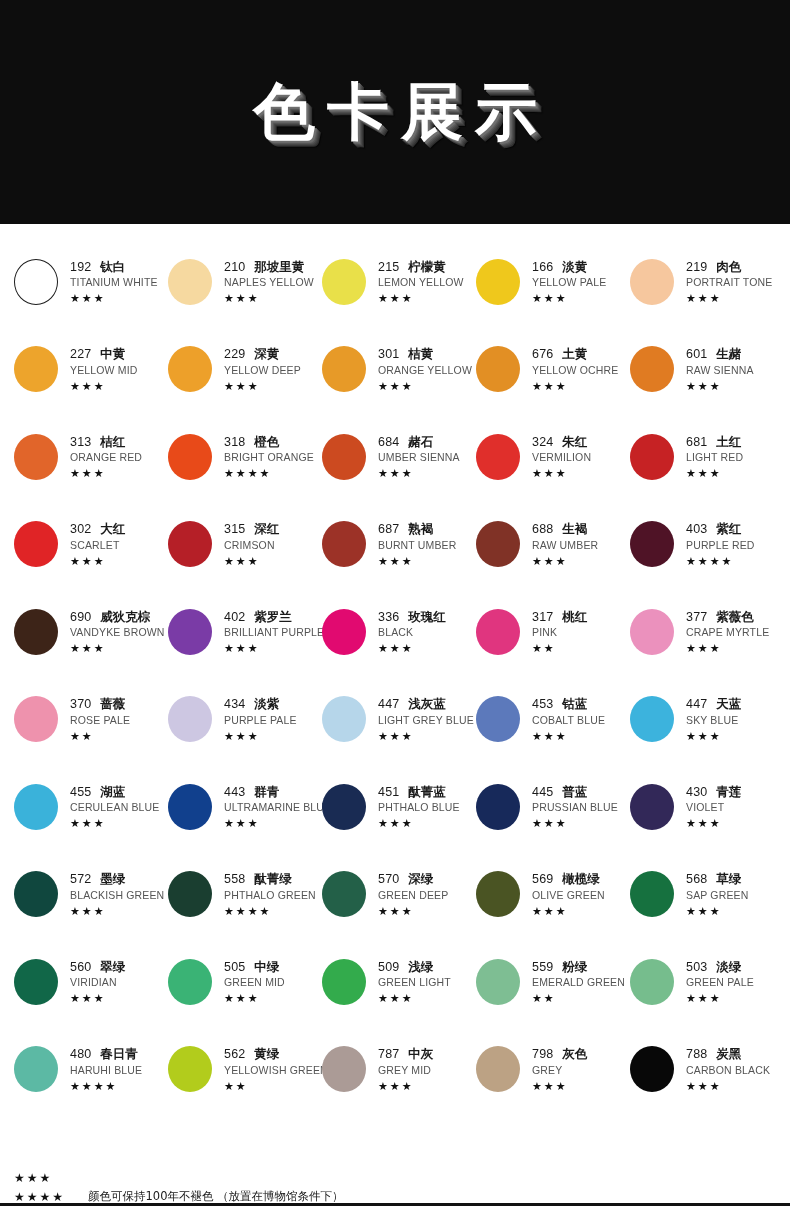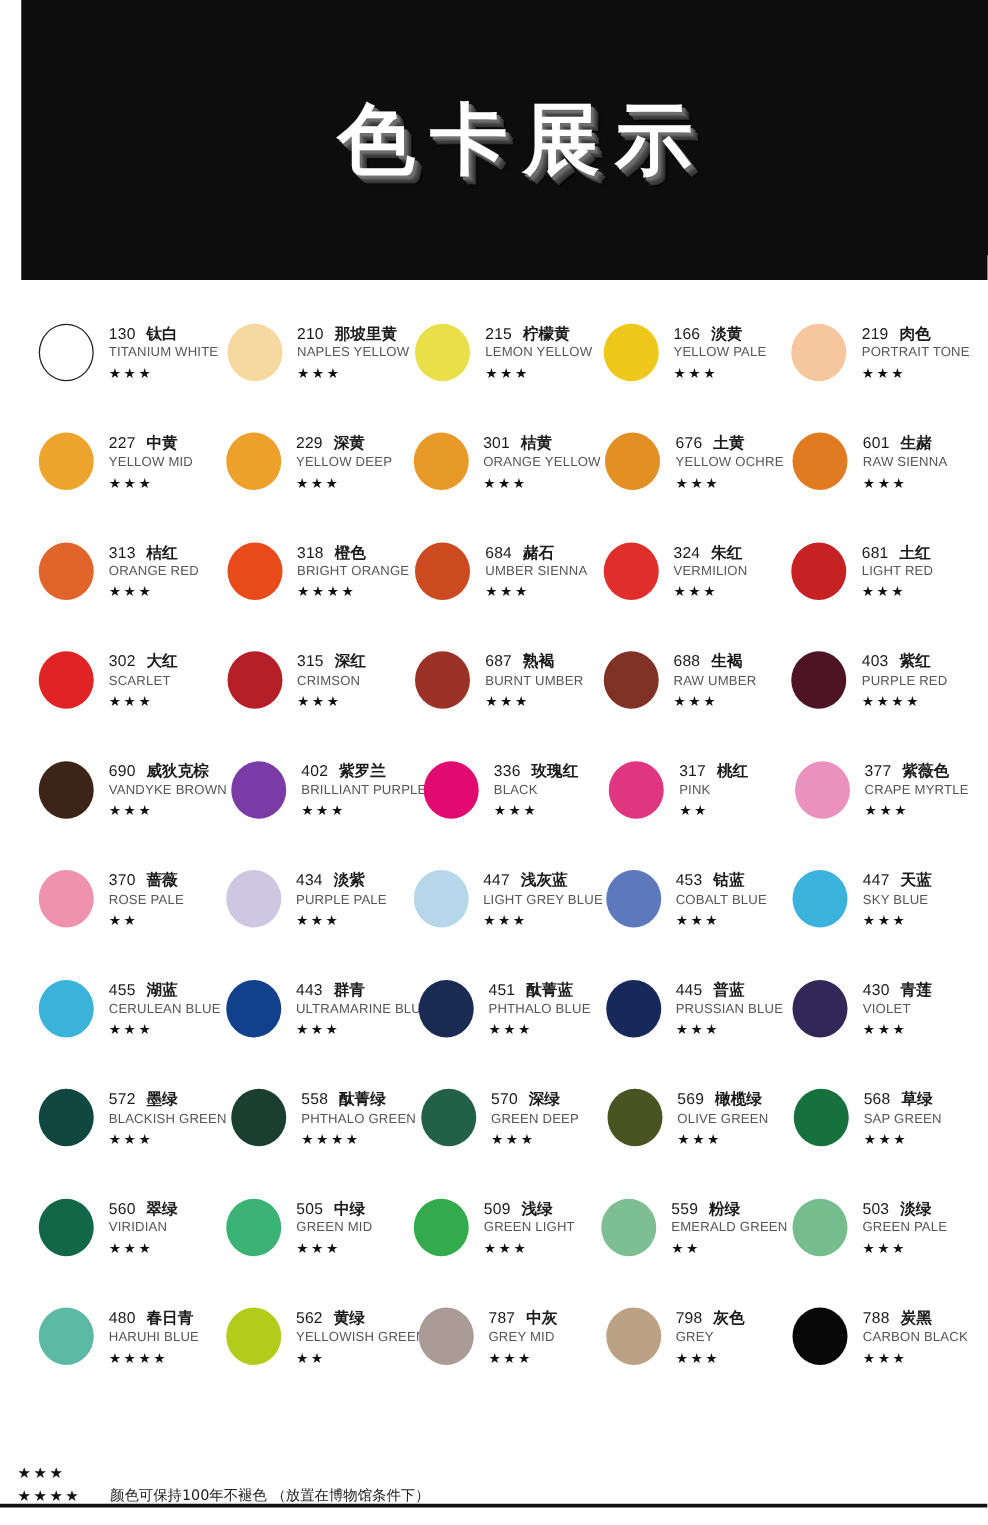--- a/index.html
+++ b/index.html
@@ -8,21 +8,20 @@
     height: 1220px;
     background: #ffffff;
     font-family: "Liberation Sans", "DejaVu Sans", sans-serif;
     overflow: hidden;
   }
   .page {
     position: relative;
     width: 790px;
     height: 1220px;
     background: #ffffff;
-    padding-left: 17px;
   }
 
   
   .banner {
     position: relative;
     width: 790px;
     height: 224px;
     background: #0d0d0d;
     display: flex;
     align-items: center;
@@ -158,21 +157,21 @@
     <div class="banner-title">色卡展示</div>
   </div>
 
   <div class="grid" id="swatch-grid">
       <div class="row">
         <div class="cell">
           <div class="dot-wrap">
             <span class="dot outline"></span>
           </div>
           <div class="info">
-            <div class="line-cn"><span class="num">130</span><span>&nbsp;&nbsp;钛白</span></div>
+            <div class="line-cn"><span class="num">192</span><span>&nbsp;&nbsp;钛白</span></div>
             <div class="line-en">TITANIUM WHITE</div>
             <div class="stars">★★★</div>
           </div>
         </div>
         <div class="cell">
           <div class="dot-wrap">
             <span class="dot" style="background: rgb(246, 217, 160);"></span>
           </div>
           <div class="info">
             <div class="line-cn"><span class="num">210</span><span>&nbsp;&nbsp;那坡里黄</span></div>

